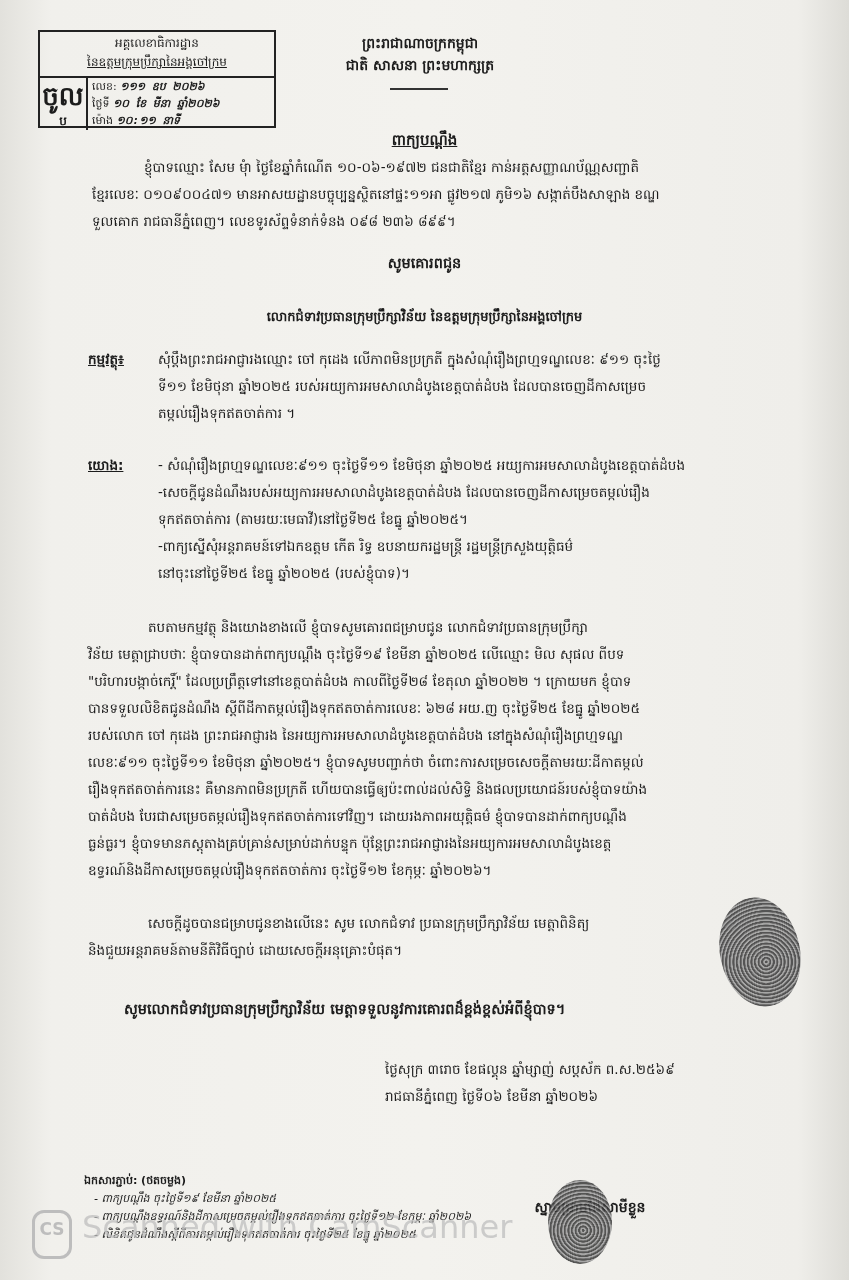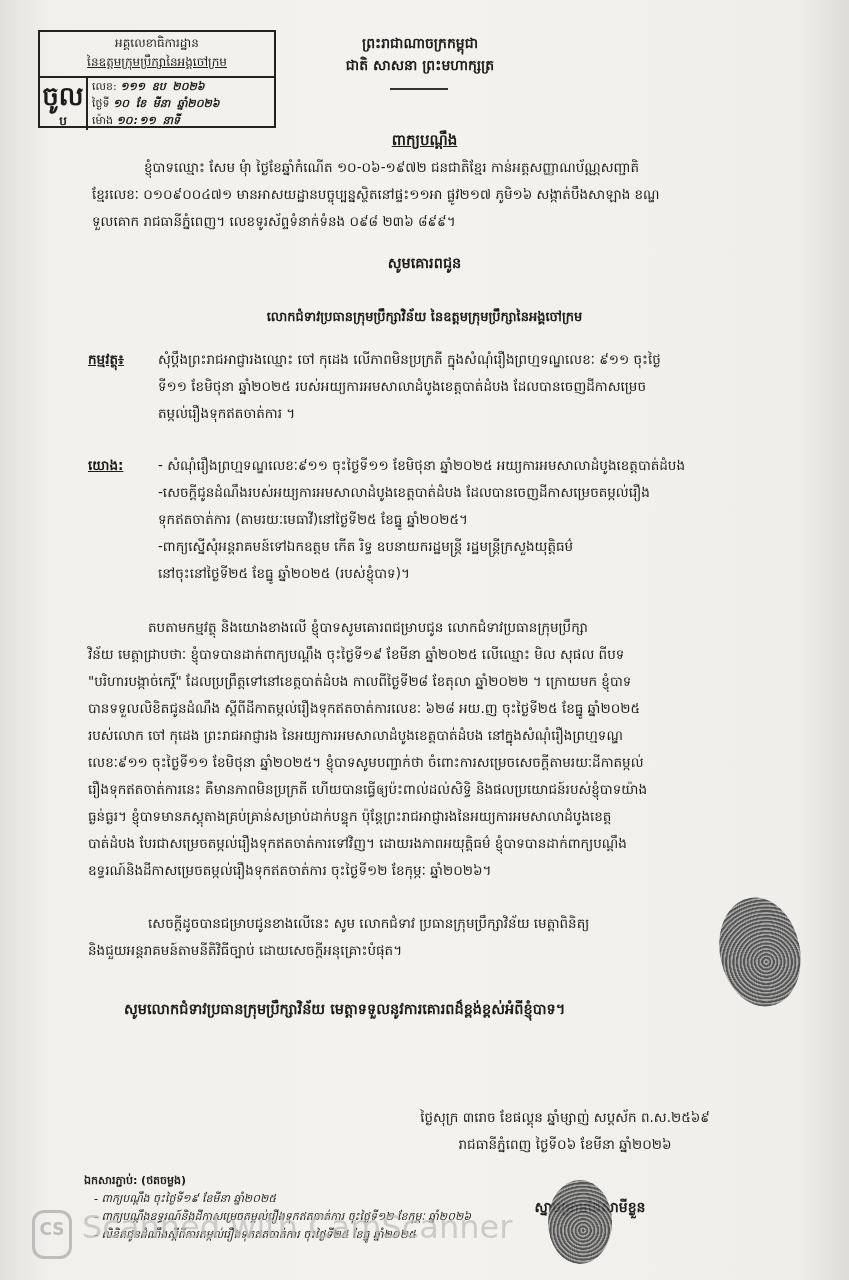--- a/index.html
+++ b/index.html
@@ -102,35 +102,35 @@
   </div>
 
   <div class="abs p" style="left:88px;top:614px;width:730px;">
     <div style="padding-left:60px">តបតាមកម្មវត្ថុ  និងយោងខាងលើ  ខ្ញុំបាទសូមគោរពជម្រាបជូន   លោកជំទាវប្រធានក្រុមប្រឹក្សា</div>
     <div>វិន័យ មេត្តាជ្រាបថាៈ ខ្ញុំបាទបានដាក់ពាក្យបណ្ដឹង ចុះថ្ងៃទី១៩ ខែមីនា ឆ្នាំ២០២៥ លើឈ្មោះ មិល សុផល ពីបទ</div>
     <div>"បរិហារបង្កាច់កេរ្តិ៍" ដែលប្រព្រឹត្តទៅនៅខេត្តបាត់ដំបង កាលពីថ្ងៃទី២៨ ខែតុលា ឆ្នាំ២០២២ ។  ក្រោយមក ខ្ញុំបាទ</div>
     <div>បានទទួលលិខិតជូនដំណឹង ស្ដីពីដីកាតម្កល់រឿងទុកឥតចាត់ការលេខៈ ៦២៨ អយ.ញ ចុះថ្ងៃទី២៥ ខែធ្នូ ឆ្នាំ២០២៥</div>
     <div>របស់លោក ចៅ កុដេង ព្រះរាជអាជ្ញារង នៃអយ្យការអមសាលាដំបូងខេត្តបាត់ដំបង នៅក្នុងសំណុំរឿងព្រហ្មទណ្ឌ</div>
     <div>លេខៈ៩១១ ចុះថ្ងៃទី១១ ខែមិថុនា ឆ្នាំ២០២៥។ ខ្ញុំបាទសូមបញ្ជាក់ថា ចំពោះការសម្រេចសេចក្ដីតាមរយៈដីកាតម្កល់</div>
     <div>រឿងទុកឥតចាត់ការនេះ គឺមានភាពមិនប្រក្រតី ហើយបានធ្វើឲ្យប៉ះពាល់ដល់សិទ្ធិ និងផលប្រយោជន៍របស់ខ្ញុំបាទយ៉ាង</div>
+    <div>បាត់ដំបង  បែរជាសម្រេចតម្កល់រឿងទុកឥតចាត់ការទៅវិញ។  ដោយរងភាពអយុត្តិធម៌  ខ្ញុំបាទបានដាក់ពាក្យបណ្ដឹង</div>
     <div>ធ្ងន់ធ្ងរ។    ខ្ញុំបាទមានភស្តុតាងគ្រប់គ្រាន់សម្រាប់ដាក់បន្ទុក    ប៉ុន្តែព្រះរាជអាជ្ញារងនៃអយ្យការអមសាលាដំបូងខេត្ត</div>
-    <div>បាត់ដំបង  បែរជាសម្រេចតម្កល់រឿងទុកឥតចាត់ការទៅវិញ។  ដោយរងភាពអយុត្តិធម៌  ខ្ញុំបាទបានដាក់ពាក្យបណ្ដឹង</div>
     <div>ឧទ្ធរណ៍និងដីកាសម្រេចតម្កល់រឿងទុកឥតចាត់ការ ចុះថ្ងៃទី១២ ខែកុម្ភៈ ឆ្នាំ២០២៦។</div>
   </div>
 
   <div class="abs p" style="left:88px;top:910px;width:640px;">
     <div style="padding-left:60px">សេចក្ដីដូចបានជម្រាបជូនខាងលើនេះ សូម លោកជំទាវ   ប្រធានក្រុមប្រឹក្សាវិន័យ មេត្តាពិនិត្យ</div>
     <div>និងជួយអន្តរាគមន៍តាមនីតិវិធីច្បាប់ ដោយសេចក្ដីអនុគ្រោះបំផុត។</div>
   </div>
 
   <div class="abs fp fp1"></div>
 
   <div class="abs" style="left:124px;top:1000px;font-size:14.5px;font-weight:bold;">សូមលោកជំទាវប្រធានក្រុមប្រឹក្សាវិន័យ មេត្តាទទួលនូវការគោរពដ៏ខ្ពង់ខ្ពស់អំពីខ្ញុំបាទ។</div>
 
-  <div class="abs p" style="left:385px;top:1056px;width:360px;text-align:center;margin-top:48px;">
+  <div class="abs p" style="left:385px;top:1056px;width:360px;">
     <div>ថ្ងៃសុក្រ ៣រោច ខែផល្គុន ឆ្នាំម្សាញ់ សប្តស័ក ព.ស.២៥៦៩</div>
     <div>រាជធានីភ្នំពេញ ថ្ងៃទី០៦ ខែមីនា ឆ្នាំ២០២៦</div>
   </div>
 
   <div class="abs" style="left:500px;top:1150px;width:180px;text-align:center;font-size:14px;font-weight:bold;margin-top:48px;">ស្នាមម្រាមដៃសាមីខ្លួន</div>
   <div class="abs fp fp2"></div>
 
   <div class="abs att">
     <div style="font-weight:bold;">ឯកសារភ្ជាប់: (ថតចម្លង)</div>
     <span class="it">- ពាក្យបណ្ដឹង ចុះថ្ងៃទី១៩ ខែមីនា ឆ្នាំ២០២៥</span>

